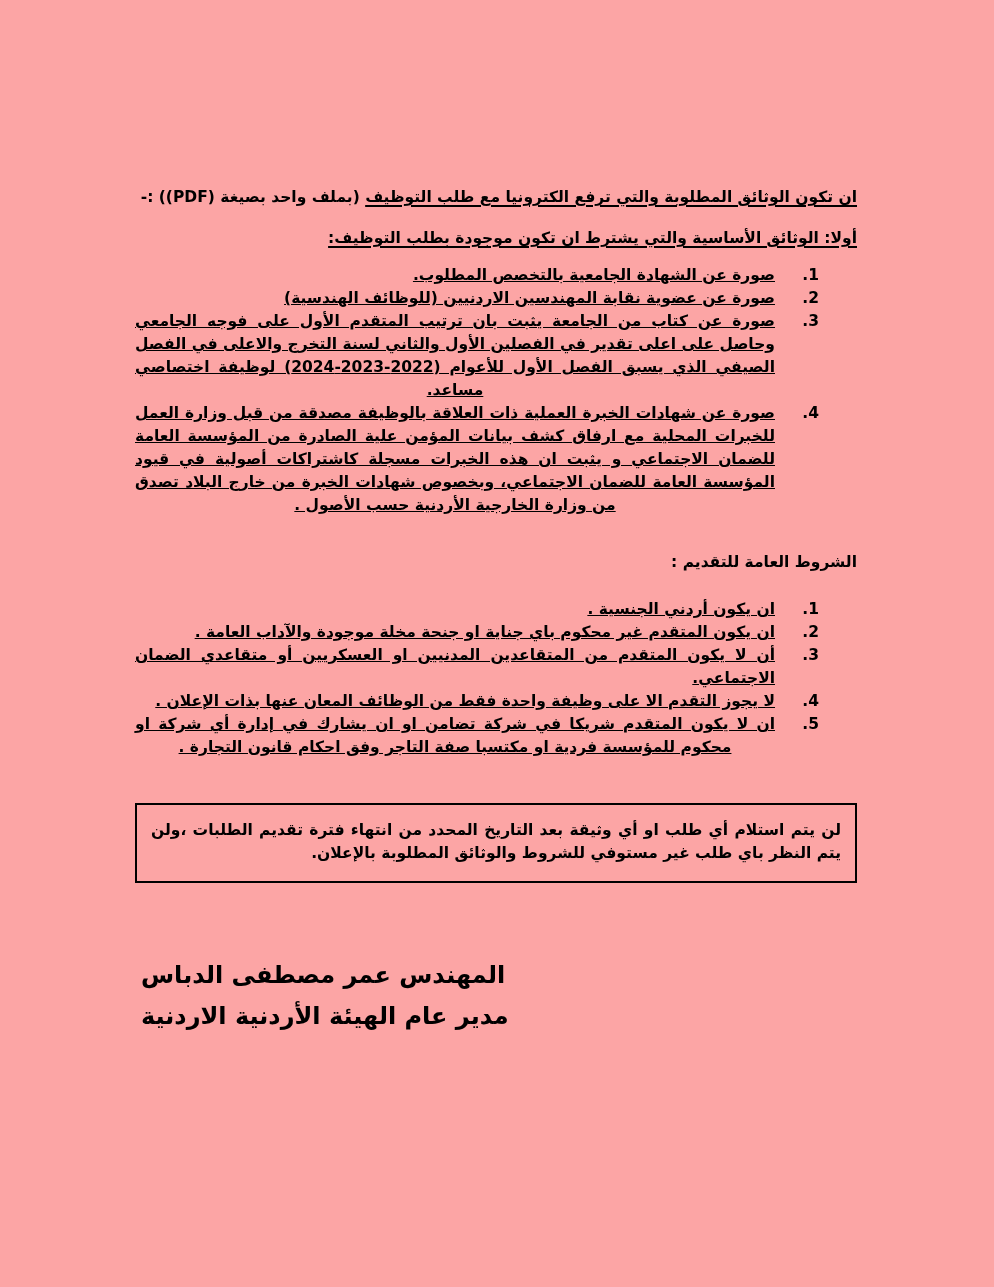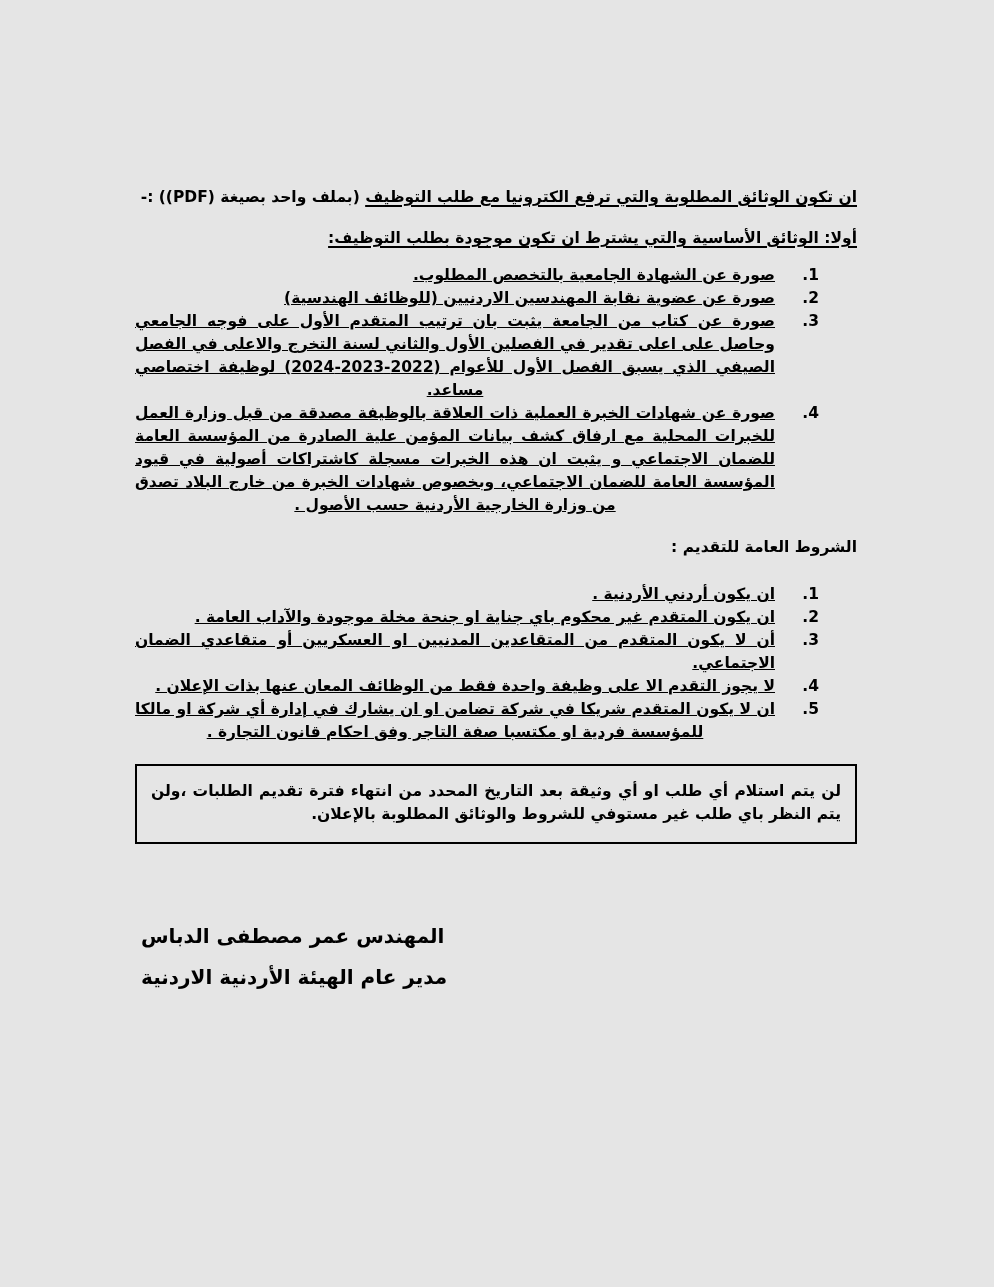--- a/index.html
+++ b/index.html
@@ -5,68 +5,68 @@
   html, body {
     margin: 0;
     padding: 0;
     background: #ffffff;
   }
   .page {
     position: relative;
     width: 994px;
     height: 1287px;
     margin: 0 auto;
-    background: #e5e5e5;
+    background: #fca5a5;
     color: #000000;
     direction: rtl;
     font-family: "DejaVu Sans", sans-serif;
     font-weight: bold;
     font-size: 15.5px;
     line-height: 23px;
     box-sizing: border-box;
     padding: 186px 137px 0 135px;
     overflow: hidden;
   }
   .u {
     text-decoration: underline;
     text-decoration-thickness: 1.5px;
     text-underline-offset: 3px;
   }
   .h1 { text-align: right; }
   .h2 { margin-top: 18px; }
-  .h3 { margin-top: 19px; }
+  .h3 { margin-top: 34px; }
   .list {
     margin-top: 14px;
     padding-right: 38px;
   }
   .list2 { margin-top: 24px; }
   .li { display: flex; }
   .num {
     flex: 0 0 44px;
     width: 44px;
     text-align: right;
   }
   .txt {
     flex: 1;
     text-align: justify;
     text-decoration: underline;
   }
   .txt.center-last {
     text-align-last: center;
   }
   .notice {
-    margin-top: 20px;
+    margin-top: 44px;
     border: 2px solid #000000;
     padding: 14px 14px 16px 14px;
     text-align: justify;
   }
   .sig {
     margin-top: 72px;
     text-align: left;
-    font-size: 20px;
+    font-size: 24px;
     line-height: 41px;
     padding-left: 6px;
   }
 </style>
 </head>
 <body>
 
 <div class="page">
 
   <div class="h1">
@@ -92,37 +92,37 @@
       <span class="num">4.</span>
       <div class="txt center-last">صورة عن شهادات الخبرة العملية ذات العلاقة بالوظيفة مصدقة من قبل وزارة العمل للخبرات المحلية مع ارفاق كشف بيانات المؤمن علية الصادرة من المؤسسة العامة للضمان الاجتماعي و يثبت ان هذه الخبرات مسجلة كاشتراكات أصولية في قيود المؤسسة العامة للضمان الاجتماعي، وبخصوص شهادات الخبرة من خارج البلاد تصدق من وزارة الخارجية الأردنية حسب الأصول .</div>
     </div>
   </div>
 
   <div class="h3">الشروط العامة للتقديم :</div>
 
   <div class="list list2">
     <div class="li">
       <span class="num">1.</span>
-      <div class="txt">ان يكون أردني الأردنية .</div>
+      <div class="txt">ان يكون أردني الجنسية .</div>
     </div>
     <div class="li">
       <span class="num">2.</span>
       <div class="txt">ان يكون المتقدم غير محكوم باي جناية او جنحة مخلة موجودة والآداب العامة .</div>
     </div>
     <div class="li">
       <span class="num">3.</span>
       <div class="txt">أن لا يكون المتقدم من المتقاعدين المدنيين او العسكريين أو متقاعدي الضمان الاجتماعي.</div>
     </div>
     <div class="li">
       <span class="num">4.</span>
       <div class="txt">لا يجوز التقدم الا على وظيفة واحدة فقط من الوظائف المعان عنها بذات الإعلان .</div>
     </div>
     <div class="li">
       <span class="num">5.</span>
-      <div class="txt center-last">ان لا يكون المتقدم شريكا في شركة تضامن او ان يشارك في إدارة أي شركة او مالكا للمؤسسة فردية او مكتسبا صفة التاجر وفق احكام قانون التجارة .</div>
+      <div class="txt center-last">ان لا يكون المتقدم شريكا في شركة تضامن او ان يشارك في إدارة أي شركة او محكوم للمؤسسة فردية او مكتسبا صفة التاجر وفق احكام قانون التجارة .</div>
     </div>
   </div>
 
   <div class="notice">لن يتم استلام أي طلب او أي وثيقة بعد التاريخ المحدد من انتهاء فترة تقديم الطلبات ،ولن يتم النظر باي طلب غير مستوفي  للشروط والوثائق المطلوبة بالإعلان.</div>
 
   <div class="sig">
     <div>المهندس عمر مصطفى الدباس</div>
     <div>مدير عام الهيئة الأردنية الاردنية</div>
   </div>
 

